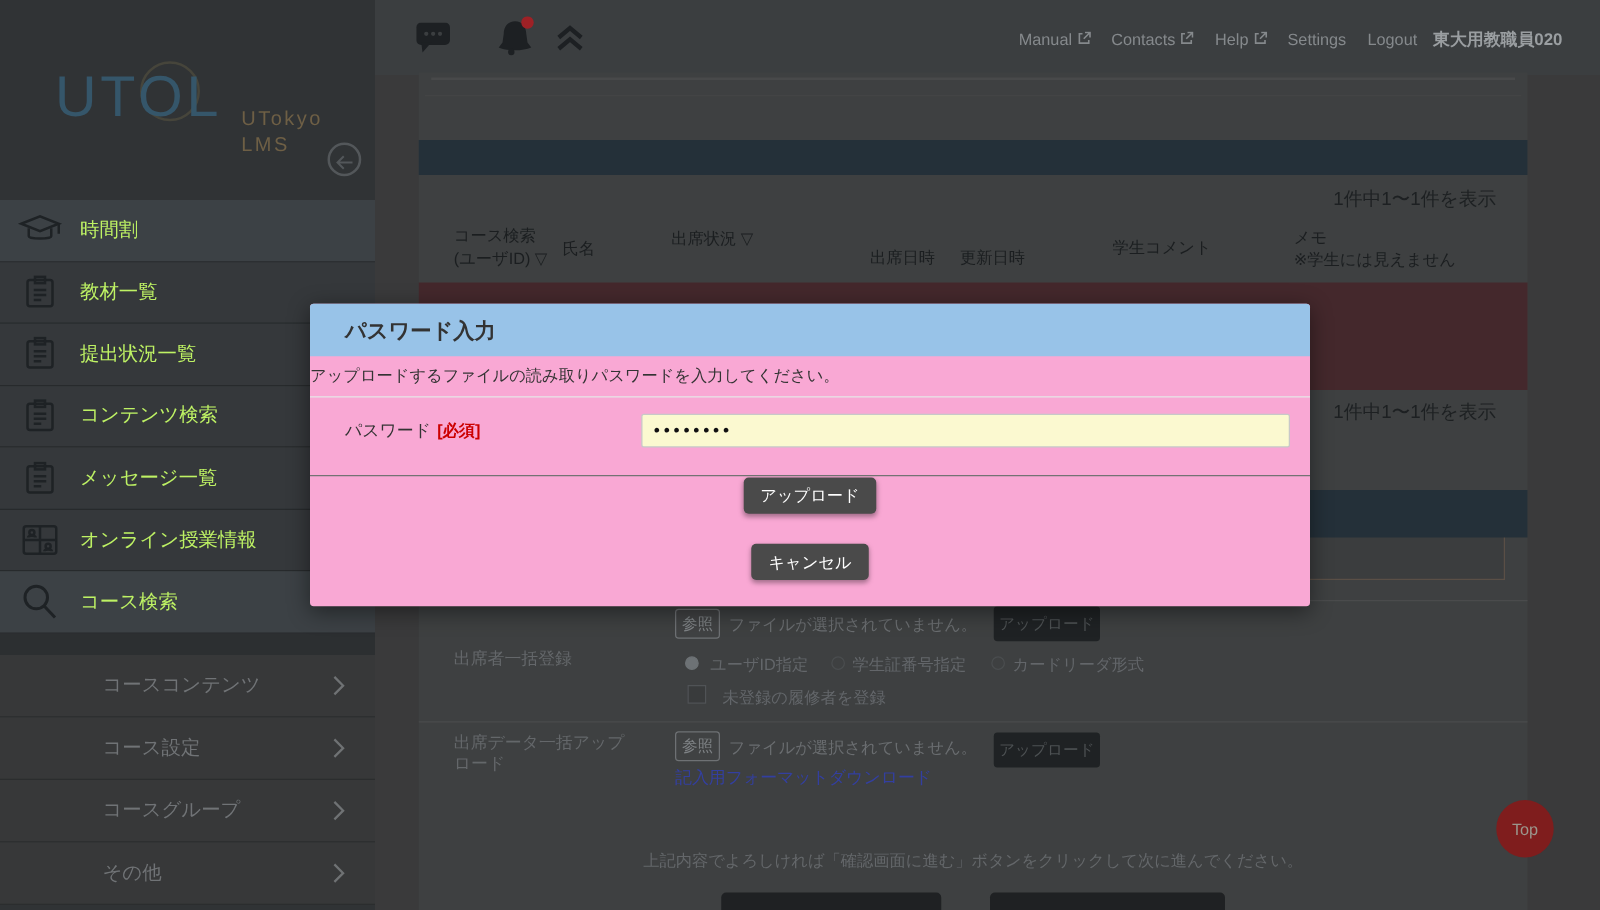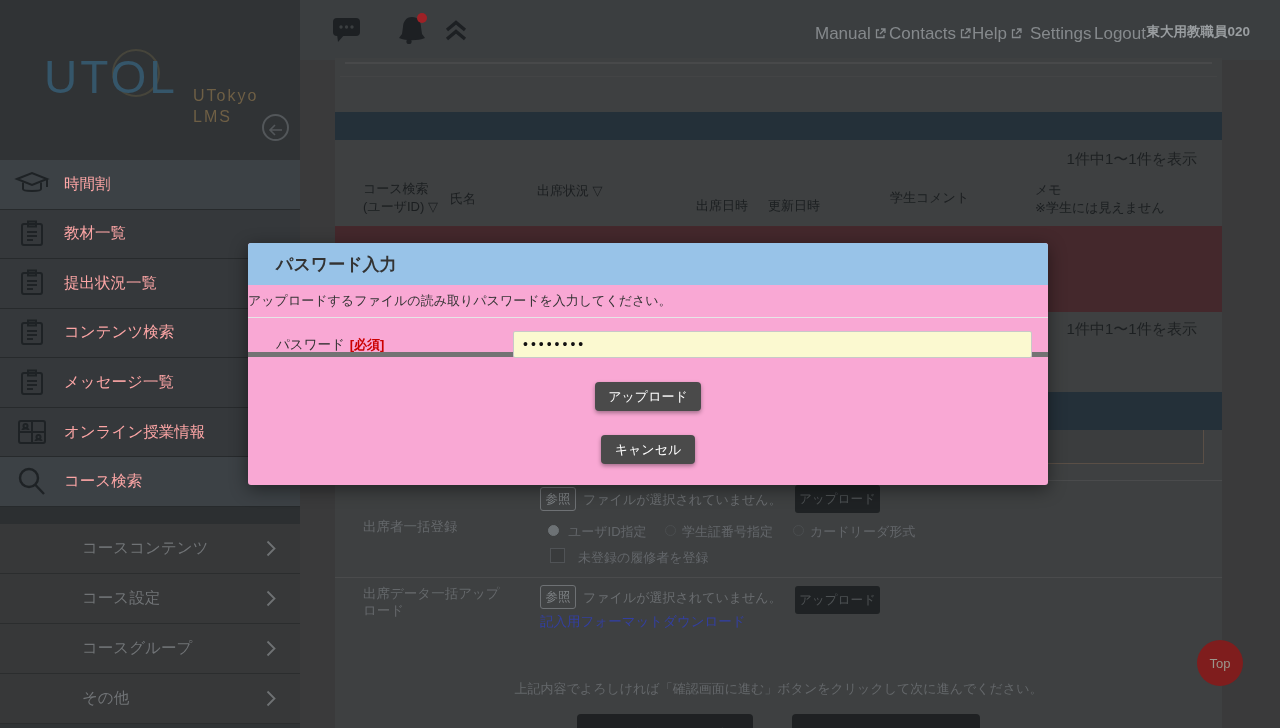--- a/index.html
+++ b/index.html
@@ -16,32 +16,32 @@
     letter-spacing:3px; color:#35566a; }
   .logo-sub { position:absolute; left:193px; top:58px; font-size:16px; line-height:21px;
     letter-spacing:2px; color:#6e5f45;margin-top:27px; }
   .collapse-btn { position:absolute; left:262px; top:114px; width:27px; height:27px; border-radius:50%;
     border:2px solid #53575a; background:transparent; cursor:pointer; }
   .nav1 { position:absolute; left:0; top:160px; width:300px; }
   .sn-item { height:49.57px; background:#35383b; border-bottom:1px solid #272a2c;
     display:flex; align-items:center; cursor:pointer; }
   .sn-item.active { background:#3c4145; }
   .sn-icon { width:64px; display:flex; justify-content:center; }
-  .sn-label { font-size:15.5px; color:#fca5a5; }
+  .sn-label { font-size:15.5px; color:#bef264; }
   .nav-gap { position:absolute; left:0; top:507px; width:300px; height:17px; background:#2c2f31; }
   .nav2 { position:absolute; left:0; top:524px; width:300px; }
   .sn-item2 { height:50px; background:#373839; border-bottom:1px solid #2b2d2e;
     display:flex; align-items:center; cursor:pointer; position:relative; }
   .sn-label2 { font-size:15.5px; color:#707376; margin-left:82px; }
   .sn-chevron { position:absolute; right:24px; top:16px; }
 
   
   .topbar { position:absolute; left:300px; top:0; width:980px; height:60px; background:#3b3e40; }
   .tb-icon { position:absolute; cursor:pointer; }
-  .tb-link { position:absolute; top:24px; font-size:17px; color:#85898c; cursor:pointer; white-space:nowrap; }
+  .tb-link { position:absolute; top:24px; font-size:13px; color:#85898c; cursor:pointer; white-space:nowrap; }
   .ext-ico { display:inline-block; margin-left:4px; }
   .tb-user { position:absolute; right:30px; top:23px; font-size:13.5px; font-weight:bold; color:#9a9ea1; }
 
   
   .main-bg { position:absolute; left:300px; top:60px; width:980px; height:668px; background:#3a3a3b; }
   .card { position:absolute; left:335px; top:58px; width:887px; height:670px; background:#3e4041; }
   .hline { position:absolute; background:#4a4b4c; height:1px; }
   .bluebar { position:absolute; left:0; width:887px; background:#243039; }
   .count { position:absolute; right:25px; font-size:15px; color:#1d2022; }
   .th { position:absolute; font-size:13px; color:#1b1e20; line-height:18px; white-space:nowrap; }
@@ -70,22 +70,22 @@
 
   
   .modal { position:absolute; left:248px; top:243px; width:800px; height:242px; background:#f9a8d4;
     border-radius:3px; box-shadow:0 4px 18px rgba(0,0,0,.45); }
   .modal-header { position:absolute; left:0; top:0; width:800px; height:42px; background:#98c3e8;
     border-radius:3px 3px 0 0; display:flex; align-items:center; }
   .modal-title { margin-left:28px; font-size:17px; font-weight:bold; color:#333333; }
   .modal-desc { position:absolute; left:0; top:42px; width:800px; height:33px;
     border-bottom:1px solid #e6e6e6; display:flex; align-items:center; }
   .modal-desc span { font-size:13px; color:#333333; }
-  .modal-form { position:absolute; left:0; top:76px; width:800px; height:38px;
-    border-bottom:5px solid #737373; }
+  .modal-form { position:absolute; left:0; top:76px; width:800px; height:62px;
+    border-bottom:1px solid #737373; }
   .pw-label { position:absolute; left:28px; top:17px; font-size:13.5px; color:#333333; }
   .pw-required { color:#cc0000; font-weight:bold; margin-left:5px; font-size:13px; }
   .pw-input { position:absolute; left:265px; top:12px; width:519px; height:27px;
     background:#fbf9d0; border:1px solid #c8c8c8; border-radius:2px; font-size:14px;
     letter-spacing:3px; color:#111; padding-left:9px; line-height:25px; overflow:hidden; }
   .modal-btn { position:absolute; left:50%; transform:translateX(-50%); height:29px;
     background:#4a4a4a; color:#ffffff; border:none; border-radius:4px; font-size:13px;
     font-family:inherit; cursor:pointer; box-shadow:0 2px 4px rgba(0,0,0,.35); }
   .modal-btn.upload { top:139px; width:106px; }
   .modal-btn.cancel { top:192px; width:94px; }

